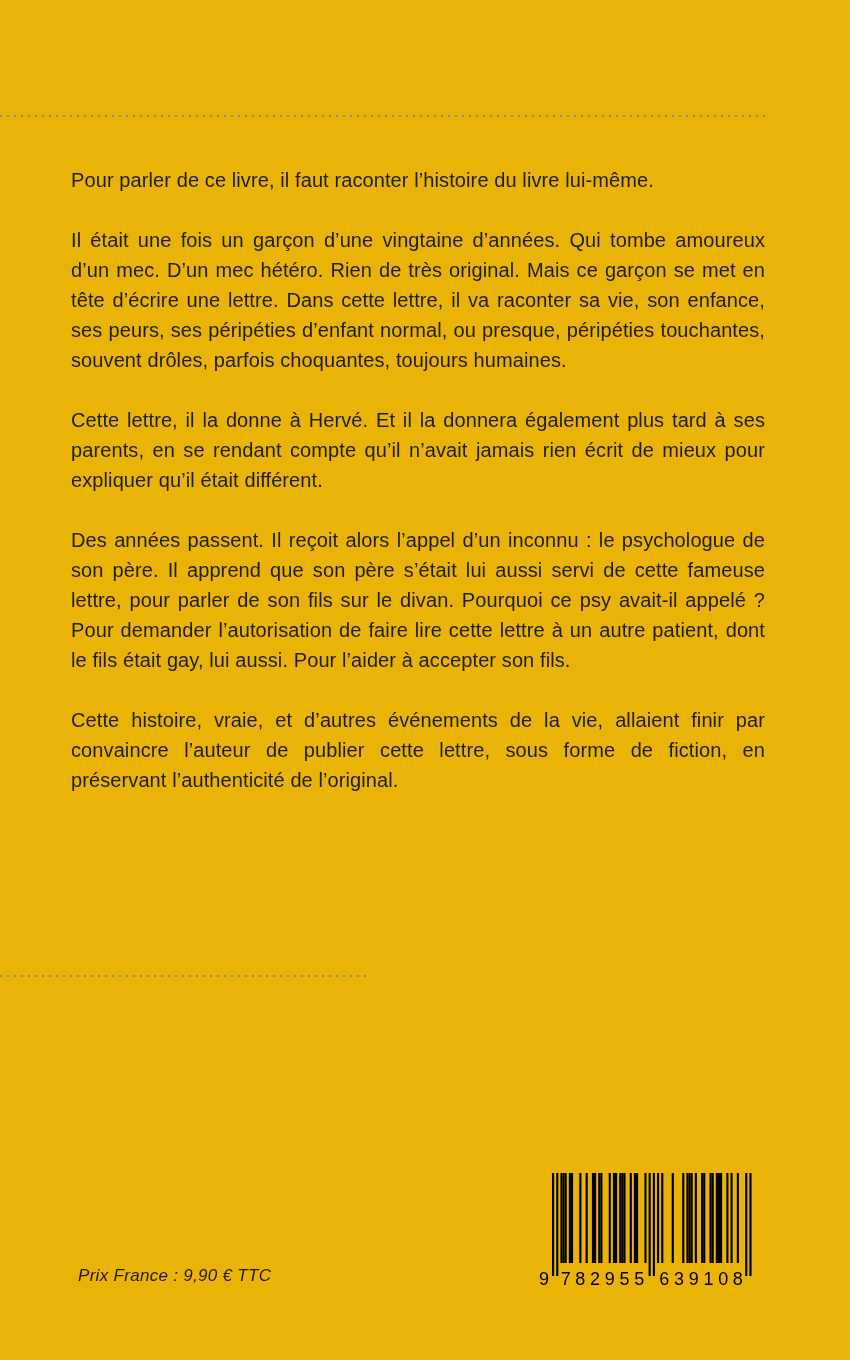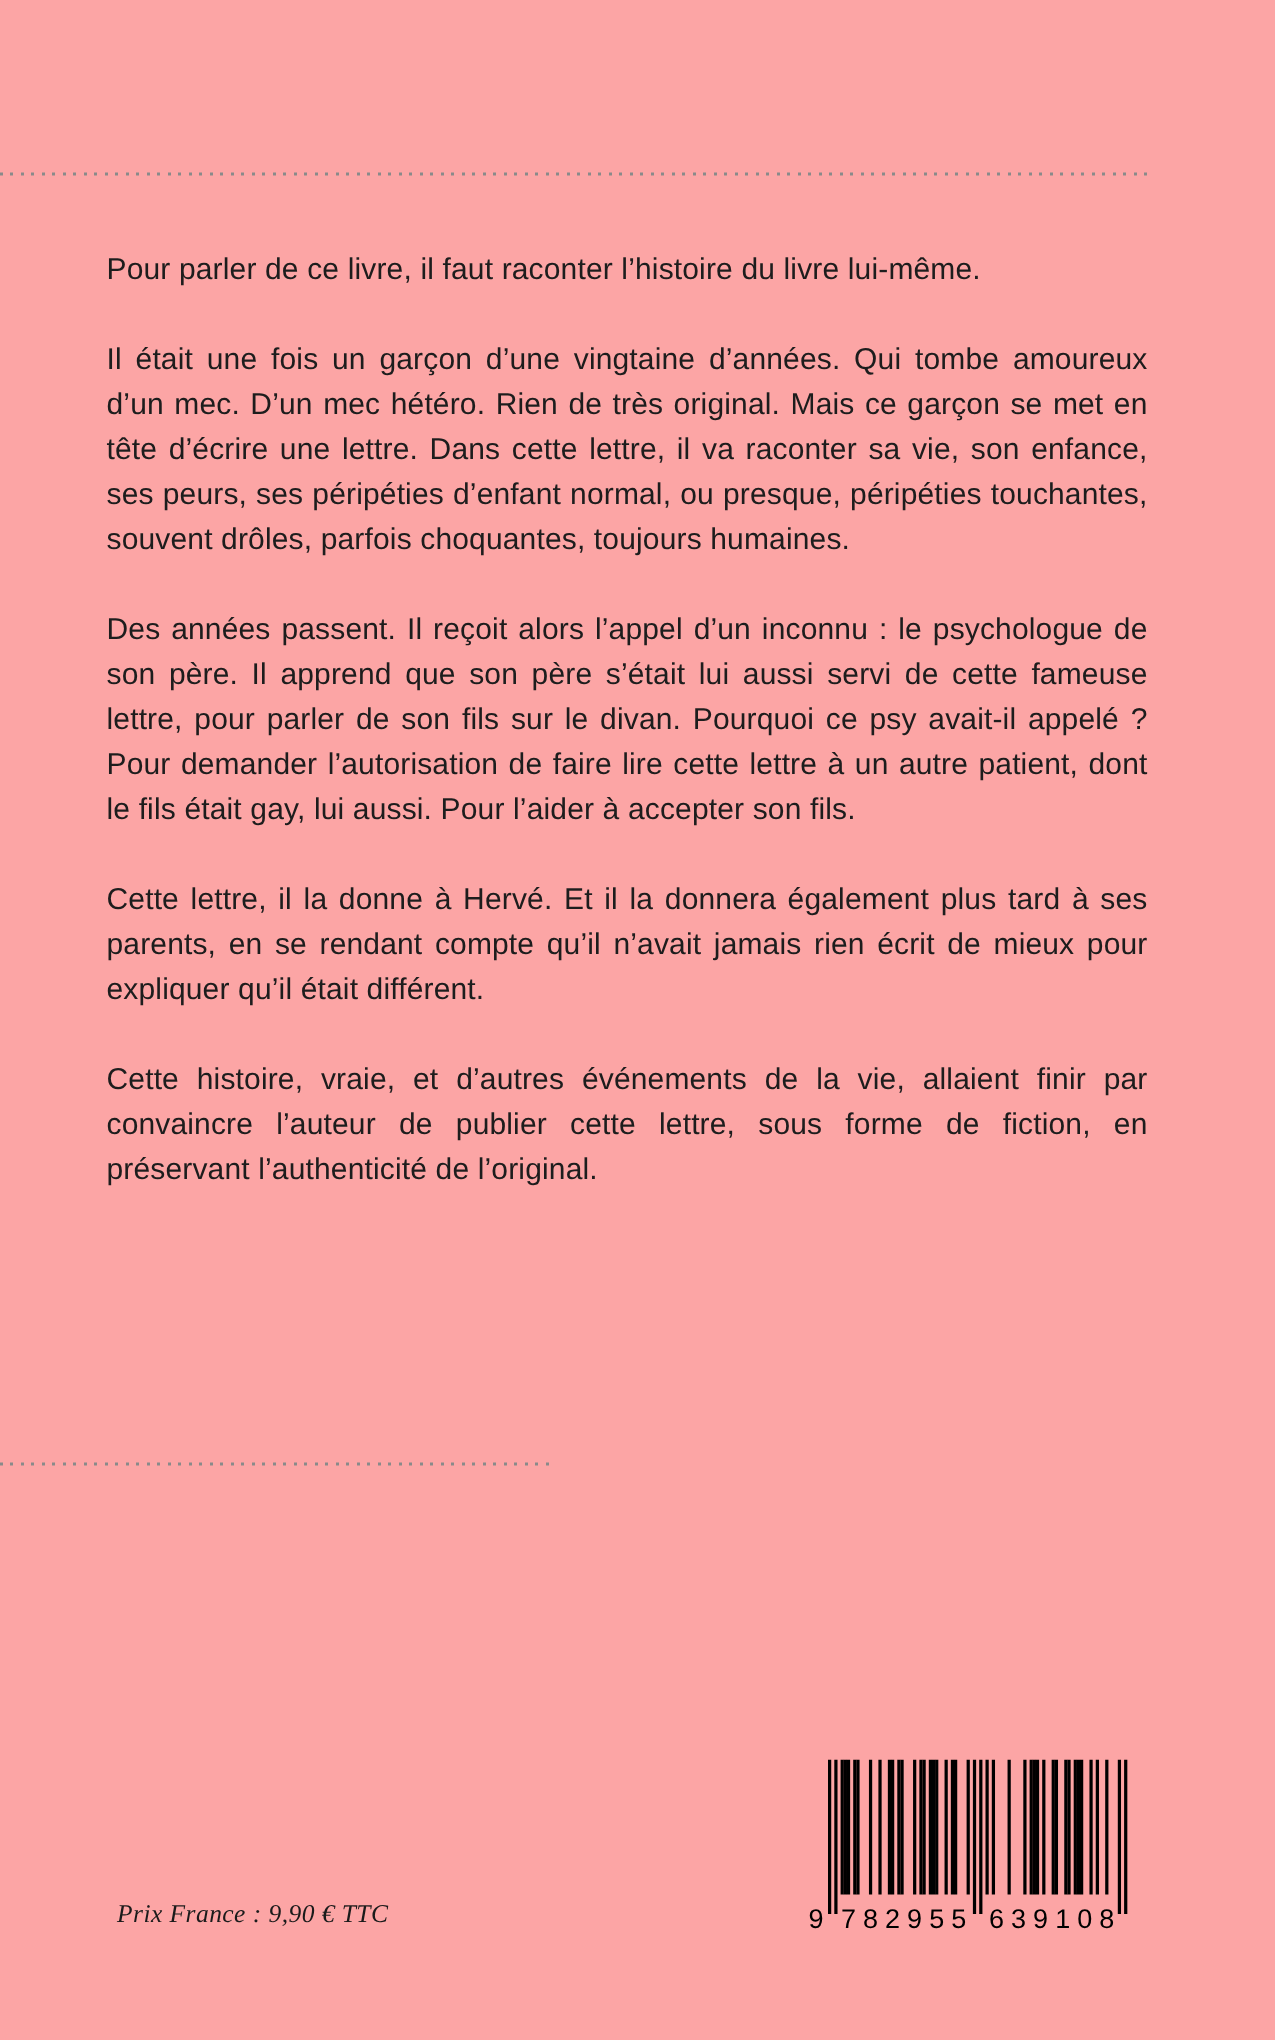--- a/index.html
+++ b/index.html
@@ -5,21 +5,21 @@
   * { box-sizing: border-box; }
   html, body {
     margin: 0; padding: 0;
     background: #ffffff;
     font-family: "Liberation Sans", sans-serif;
   }
   .page {
     position: relative;
     width: 850px;
     height: 1360px;
-    background: #fca5a5;
+    background: #eab308;
     overflow: hidden;
   }
   .dotted {
     position: absolute;
     height: 2px;
     background-image: repeating-linear-gradient(
       to right,
       #8a8a8a 0px, #8a8a8a 2px,
       transparent 2px, transparent 7px
     );
@@ -44,21 +44,20 @@
   .para:last-child { margin-bottom: 0; }
 
   .price {
     position: absolute;
     left: 78px;
     top: 1266px;
     font-style: italic;
     font-size: 17px;
     letter-spacing: 0.3px;
     color: #1b1b1b;
-    font-family: Liberation Serif, serif;
   }
 
   .barcode {
     position: absolute;
     left: 538px;
     top: 1173px;
     margin: 0;
     padding: 0;
   }
   .barcode svg rect { fill: #000000; }
@@ -71,22 +70,22 @@
 </head>
 <body>
 
 <div class="page">
 
   <div class="dotted dotted-top"></div>
 
   <main class="synopsis">
     <p class="para">Pour parler de ce livre, il faut raconter l’histoire du livre lui-même.</p>
     <p class="para">Il était une fois un garçon d’une vingtaine d’années. Qui tombe amoureux d’un mec. D’un mec hétéro. Rien de très original. Mais ce garçon se met en tête d’écrire une lettre. Dans cette lettre, il va raconter sa vie, son enfance, ses peurs, ses péripéties d’enfant normal, ou presque, péripéties touchantes, souvent drôles, parfois choquantes, toujours humaines.</p>
+    <p class="para">Cette lettre, il la donne à Hervé. Et il la donnera également plus tard à ses parents, en se rendant compte qu’il n’avait jamais rien écrit de mieux pour expliquer qu’il était différent.</p>
     <p class="para">Des années passent. Il reçoit alors l’appel d’un inconnu : le psychologue de son père. Il apprend que son père s’était lui aussi servi de cette fameuse lettre, pour parler de son fils sur le divan. Pourquoi ce psy avait-il appelé ? Pour demander l’autorisation de faire lire cette lettre à un autre patient, dont le fils était gay, lui aussi. Pour l’aider à accepter son fils.</p>
-    <p class="para">Cette lettre, il la donne à Hervé. Et il la donnera également plus tard à ses parents, en se rendant compte qu’il n’avait jamais rien écrit de mieux pour expliquer qu’il était différent.</p>
     <p class="para">Cette histoire, vraie, et d’autres événements de la vie, allaient finir par convaincre l’auteur de publier cette lettre, sous forme de fiction, en préservant l’authenticité de l’original.</p>
   </main>
 
   <div class="dotted dotted-bottom"></div>
 
   <div class="price">Prix France : 9,90 € TTC</div>
 
   <figure class="barcode">
     <svg id="barcode-svg" width="222" height="122">
         <rect x="14.00" y="0" width="2.15" height="103"></rect>

